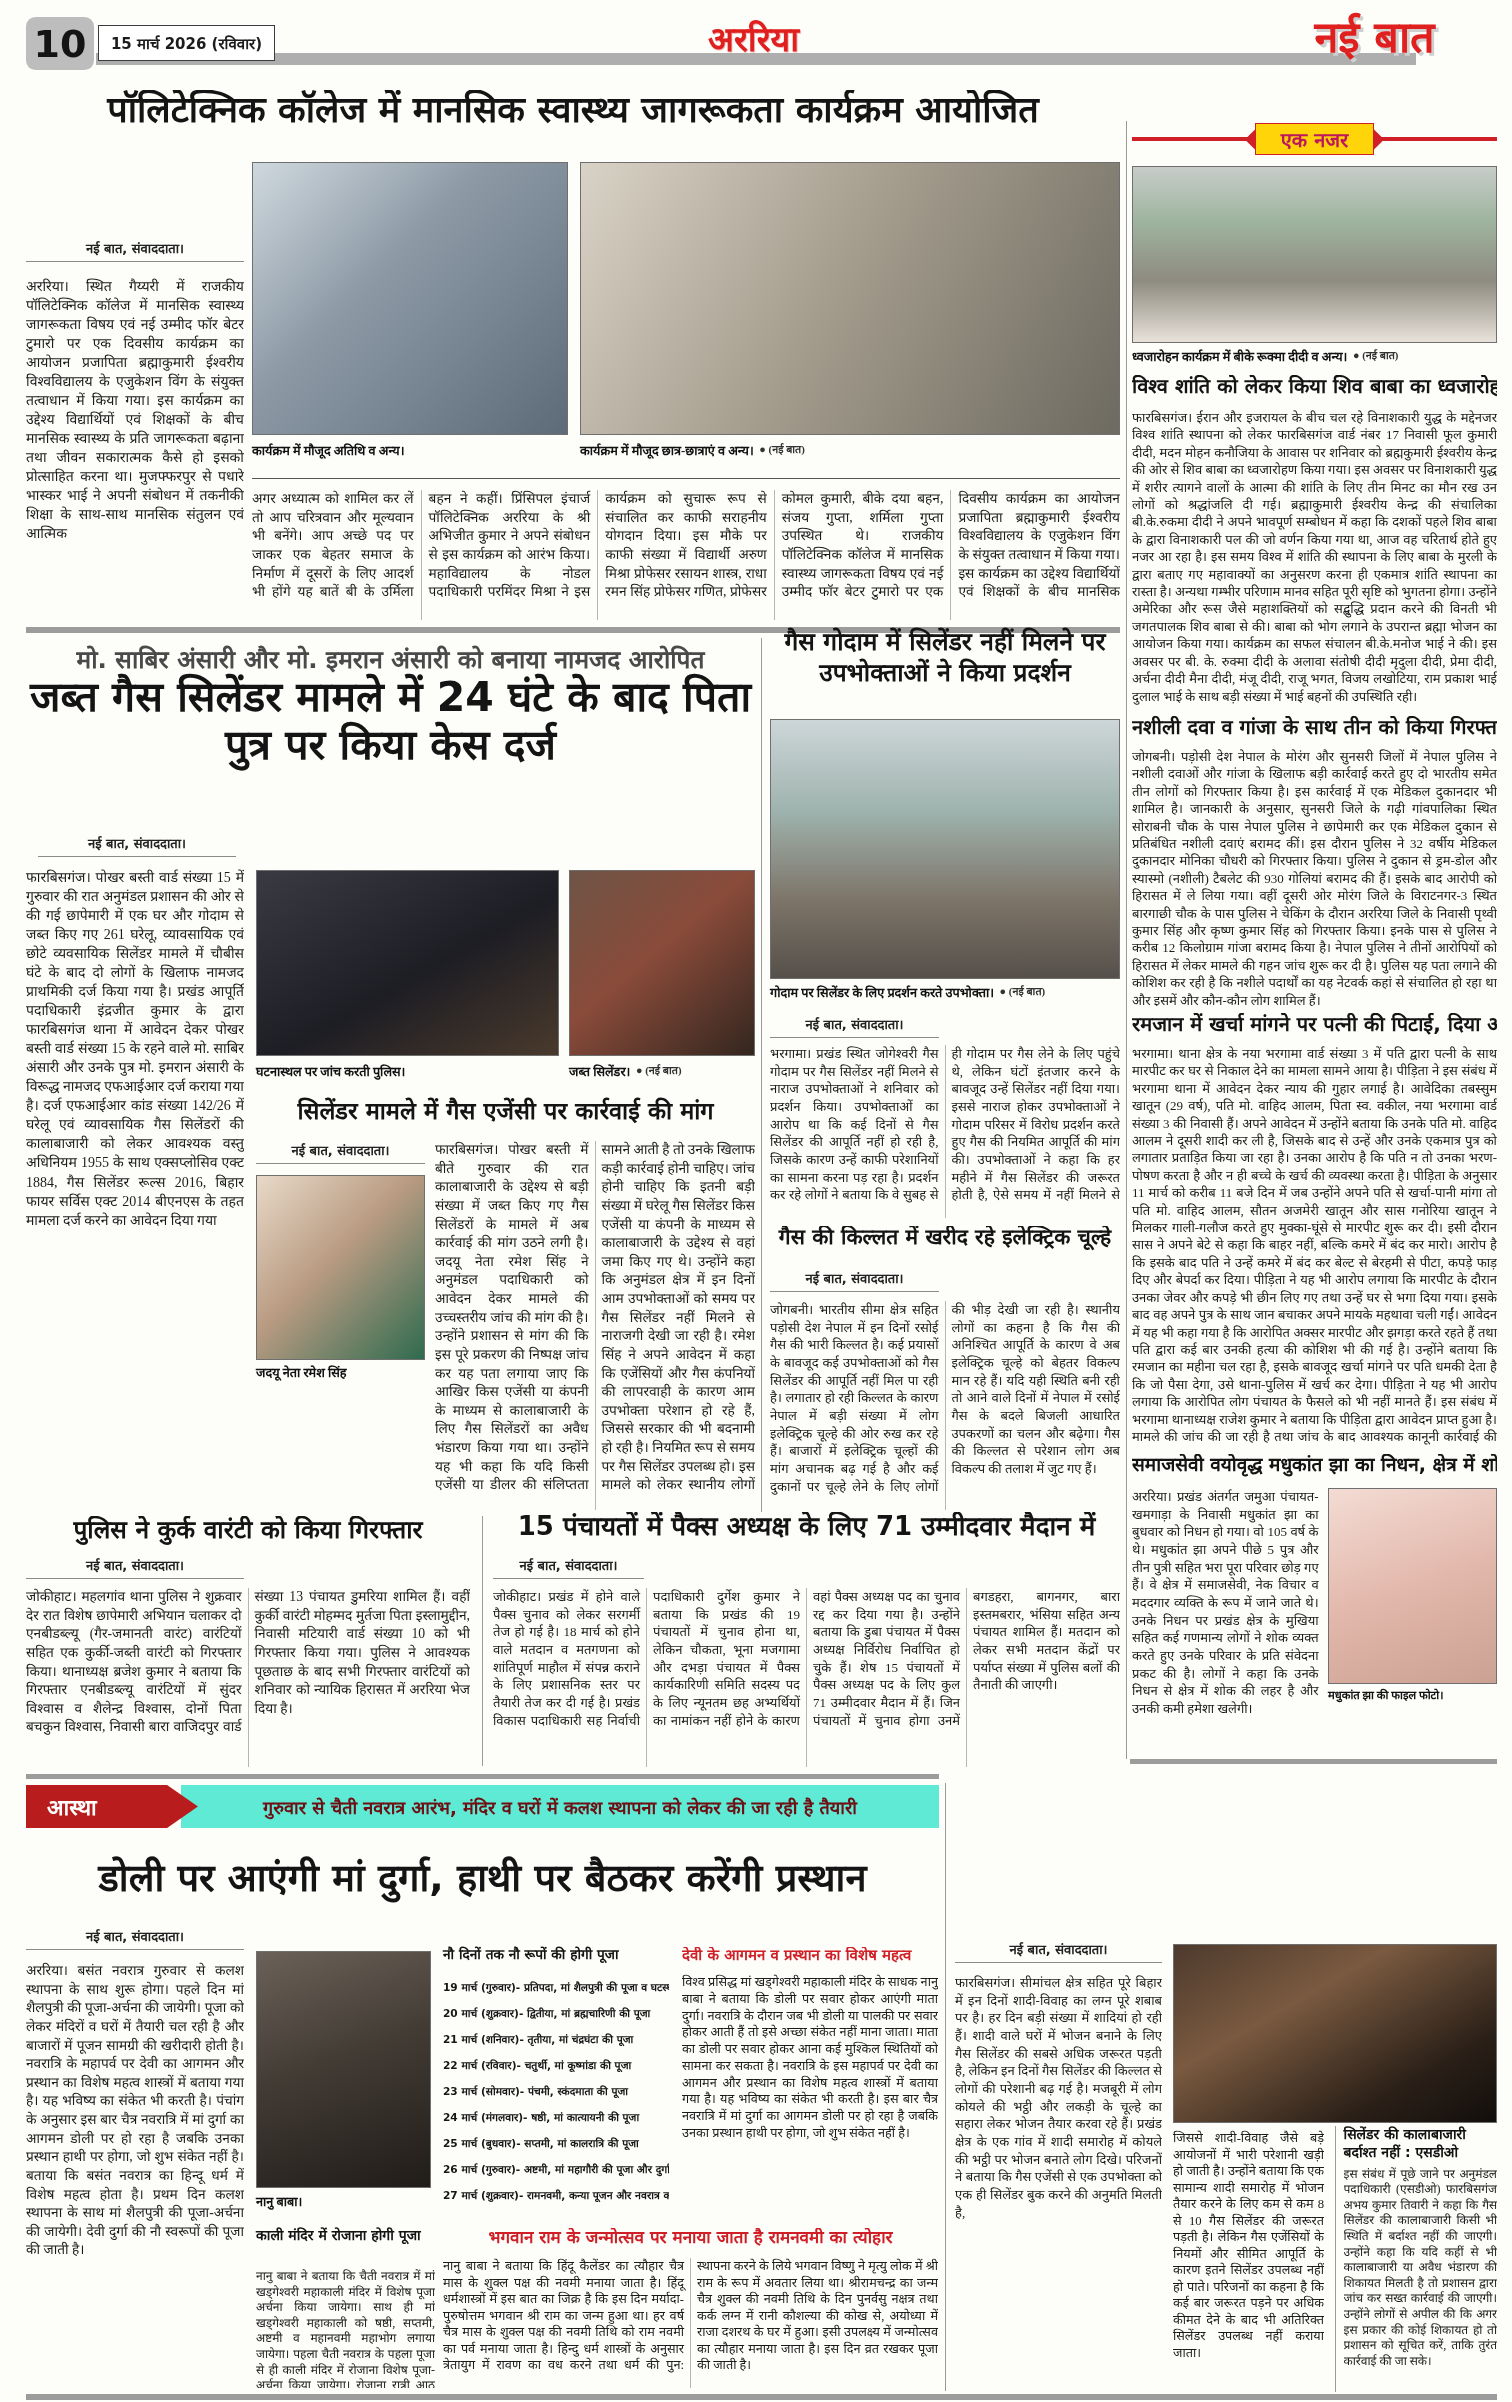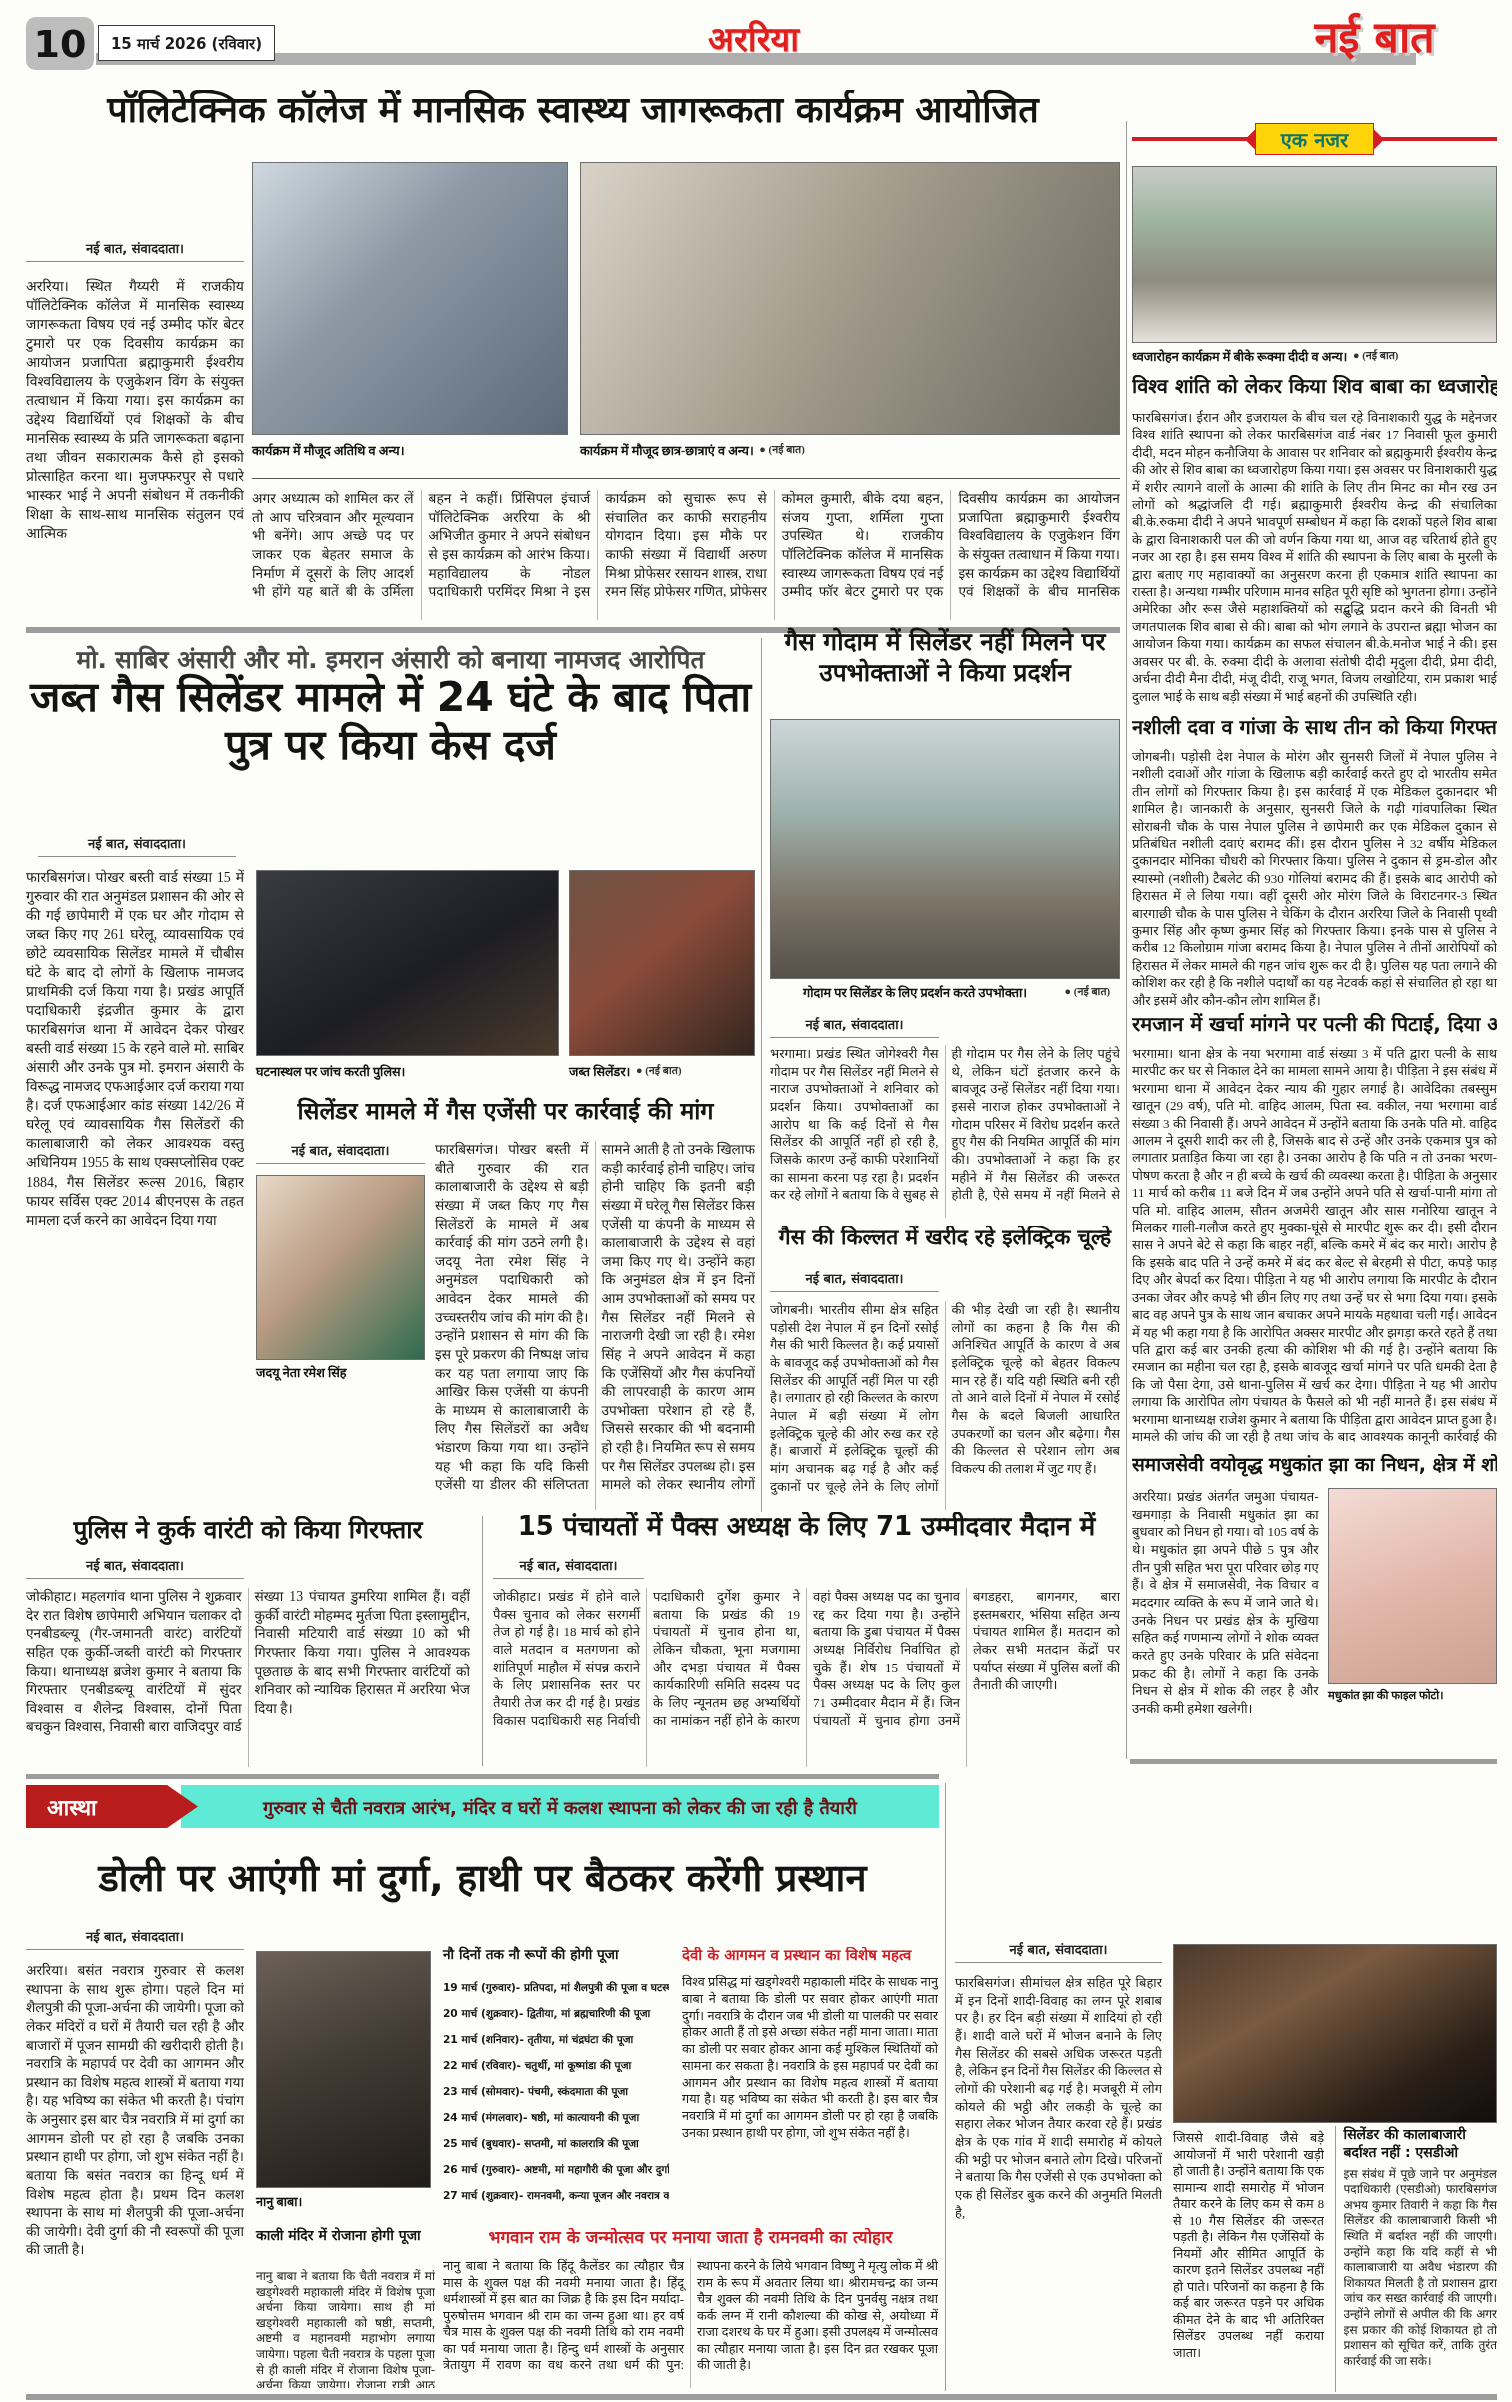--- a/index.html
+++ b/index.html
@@ -31,21 +31,21 @@
   .datebox{background:#fff;border:1.9px solid #3c3c3c;display:flex;align-items:center;justify-content:center;
            font-family:"DejaVu Sans",sans-serif;font-weight:bold;font-size:15px;}
   .brand{font-family:"DejaVu Sans",sans-serif;font-weight:900;color:#e0201f;
          text-shadow:2.8px 2.8px 0 #cfcfcf;}
   .city{font-family:"DejaVu Sans",sans-serif;font-weight:900;color:#e0201f;text-shadow:0.9px 0.9px 0 #f0b9ba;}
   
   .ek-wrap{display:flex;align-items:center;}
   .ek-line{flex:1;height:3.8px;background:#d01f26;}
   .ek-diamond{width:15px;height:15px;background:#d01f26;transform:rotate(45deg);margin:0 -7.5px;z-index:2;}
   .ek-box{background:#ffd408;border:1.9px solid #d01f26;padding:1.9px 24.5px;z-index:3;
-          font-family:"DejaVu Sans",sans-serif;font-weight:900;font-size:20px;color:#0f766e;}
+          font-family:"DejaVu Sans",sans-serif;font-weight:900;font-size:20px;color:#be185d;}
   
   .aastha-tag{background:#b91c1c;color:#fff;font-family:"DejaVu Sans",sans-serif;font-weight:900;
               font-size:21.7px;display:flex;align-items:center;padding-left:21px;
               clip-path:polygon(0 0,82% 0,100% 50%,82% 100%,0 100%);}
   .aastha-banner{background:#5eead4;display:flex;align-items:center;justify-content:center;
                  font-family:"DejaVu Sans",sans-serif;font-weight:800;font-size:18px;color:#6e1013;}
   .box-head{font-family:"DejaVu Sans",sans-serif;font-weight:900;font-size:14px;line-height:1.25;color:#111;}
   .kicker{font-family:"DejaVu Sans",sans-serif;font-weight:800;color:#4a4a4a;}
 </style>
 </head>
@@ -107,21 +107,21 @@
   <div class="abs cap-row" style="left:256px;top:1363px;width:169px;">
     <span>जदयू नेता रमेश सिंह</span>
   </div>
   <div class="abs body-text cols-2" style="left:435px;top:1141px;width:320px;height:369px;font-size:13.7px;">फारबिसगंज। पोखर बस्ती में बीते गुरुवार की रात कालाबाजारी के उद्देश्य से बड़ी संख्या में जब्त किए गए गैस सिलेंडरों के मामले में अब कार्रवाई की मांग उठने लगी है। जदयू नेता रमेश सिंह ने अनुमंडल पदाधिकारी को आवेदन देकर मामले की उच्चस्तरीय जांच की मांग की है। उन्होंने प्रशासन से मांग की कि इस पूरे प्रकरण की निष्पक्ष जांच कर यह पता लगाया जाए कि आखिर किस एजेंसी या कंपनी के माध्यम से कालाबाजारी के लिए गैस सिलेंडरों का अवैध भंडारण किया गया था। उन्होंने यह भी कहा कि यदि किसी एजेंसी या डीलर की संलिप्तता सामने आती है तो उनके खिलाफ कड़ी कार्रवाई होनी चाहिए। जांच होनी चाहिए कि इतनी बड़ी संख्या में घरेलू गैस सिलेंडर किस एजेंसी या कंपनी के माध्यम से कालाबाजारी के उद्देश्य से वहां जमा किए गए थे। उन्होंने कहा कि अनुमंडल क्षेत्र में इन दिनों आम उपभोक्ताओं को समय पर गैस सिलेंडर नहीं मिलने से नाराजगी देखी जा रही है। रमेश सिंह ने अपने आवेदन में कहा कि एजेंसियों और गैस कंपनियों की लापरवाही के कारण आम उपभोक्ता परेशान हो रहे हैं, जिससे सरकार की भी बदनामी हो रही है। नियमित रूप से समय पर गैस सिलेंडर उपलब्ध हो। इस मामले को लेकर स्थानीय लोगों में भी चर्चा का माहौल बना हुआ है और लोग प्रशासन से सख्त कार्रवाई की उम्मीद कर रहे हैं।</div>
 
   <div class="abs vrule" style="left:761px;top:638px;height:874px;"></div>
 
   <div class="abs hl center" style="left:770px;top:627px;width:350px;height:87px;font-size:24.5px;line-height:1.25;">गैस गोदाम में सिलेंडर नहीं मिलने पर उपभोक्ताओं ने किया प्रदर्शन</div>
   <div class="abs photo" style="left:770px;top:719px;width:350px;height:260px;
        background:linear-gradient(180deg,#cdd6d8 0%,#9fb3ae 35%,#7d7468 70%,#55504a 100%);"></div>
-  <div class="abs cap-row" style="left:803px;top:983px;width:350px;gap:32px;">
+  <div class="abs cap-row" style="left:770px;top:983px;width:350px;">
     <span>गोदाम पर सिलेंडर के लिए प्रदर्शन करते उपभोक्ता।</span>
     <span class="credit">● (नई बात)</span>
   </div>
   <div class="abs byline" style="left:770px;top:1015px;width:169px;">नई बात, संवाददाता।</div>
   <div class="abs body-text cols-2" style="left:770px;top:1045px;width:350px;height:173px;font-size:13px;">भरगामा। प्रखंड स्थित जोगेश्वरी गैस गोदाम पर गैस सिलेंडर नहीं मिलने से नाराज उपभोक्ताओं ने शनिवार को प्रदर्शन किया। उपभोक्ताओं का आरोप था कि कई दिनों से गैस सिलेंडर की आपूर्ति नहीं हो रही है, जिसके कारण उन्हें काफी परेशानियों का सामना करना पड़ रहा है। प्रदर्शन कर रहे लोगों ने बताया कि वे सुबह से ही गोदाम पर गैस लेने के लिए पहुंचे थे, लेकिन घंटों इंतजार करने के बावजूद उन्हें सिलेंडर नहीं दिया गया। इससे नाराज होकर उपभोक्ताओं ने गोदाम परिसर में विरोध प्रदर्शन करते हुए गैस की नियमित आपूर्ति की मांग की। उपभोक्ताओं ने कहा कि हर महीने में गैस सिलेंडर की जरूरत होती है, ऐसे समय में नहीं मिलने से घरों में खाना बनाने में दिक्कत हो रही है। कई लोगों को खाली सिलेंडर लेकर वापस लौटना पड़ा। वहीं गोदाम से जुड़े कर्मियों ने बताया कि आपूर्ति में कमी होने के कारण सभी उपभोक्ताओं को तुरंत गैस उपलब्ध कराना संभव नहीं हो पा रहा है। जैसे ही पर्याप्त मात्रा में गैस सिलेंडर उपलब्ध होगा, उपभोक्ताओं को वितरण किया जाएगा। उपभोक्ताओं ने प्रशासन से जल्द समस्या का समाधान कराने और नियमित रूप से गैस सिलेंडर उपलब्ध कराने की मांग की है।</div>
 
   <div class="abs hl center nowrap" style="left:770px;top:1226px;width:350px;height:36px;font-size:21px;">गैस की किल्लत में खरीद रहे इलेक्ट्रिक चूल्हे</div>
   <div class="abs byline" style="left:770px;top:1269px;width:169px;">नई बात, संवाददाता।</div>
   <div class="abs body-text cols-2" style="left:770px;top:1301px;width:350px;height:209px;font-size:13px;">जोगबनी। भारतीय सीमा क्षेत्र सहित पड़ोसी देश नेपाल में इन दिनों रसोई गैस की भारी किल्लत है। कई प्रयासों के बावजूद कई उपभोक्ताओं को गैस सिलेंडर की आपूर्ति नहीं मिल पा रही है। लगातार हो रही किल्लत के कारण नेपाल में बड़ी संख्या में लोग इलेक्ट्रिक चूल्हे की ओर रुख कर रहे हैं। बाजारों में इलेक्ट्रिक चूल्हों की मांग अचानक बढ़ गई है और कई दुकानों पर चूल्हे लेने के लिए लोगों की भीड़ देखी जा रही है। स्थानीय लोगों का कहना है कि गैस की अनिश्चित आपूर्ति के कारण वे अब इलेक्ट्रिक चूल्हे को बेहतर विकल्प मान रहे हैं। यदि यही स्थिति बनी रही तो आने वाले दिनों में नेपाल में रसोई गैस के बदले बिजली आधारित उपकरणों का चलन और बढ़ेगा। गैस की किल्लत से परेशान लोग अब विकल्प की तलाश में जुट गए हैं।</div>
 

